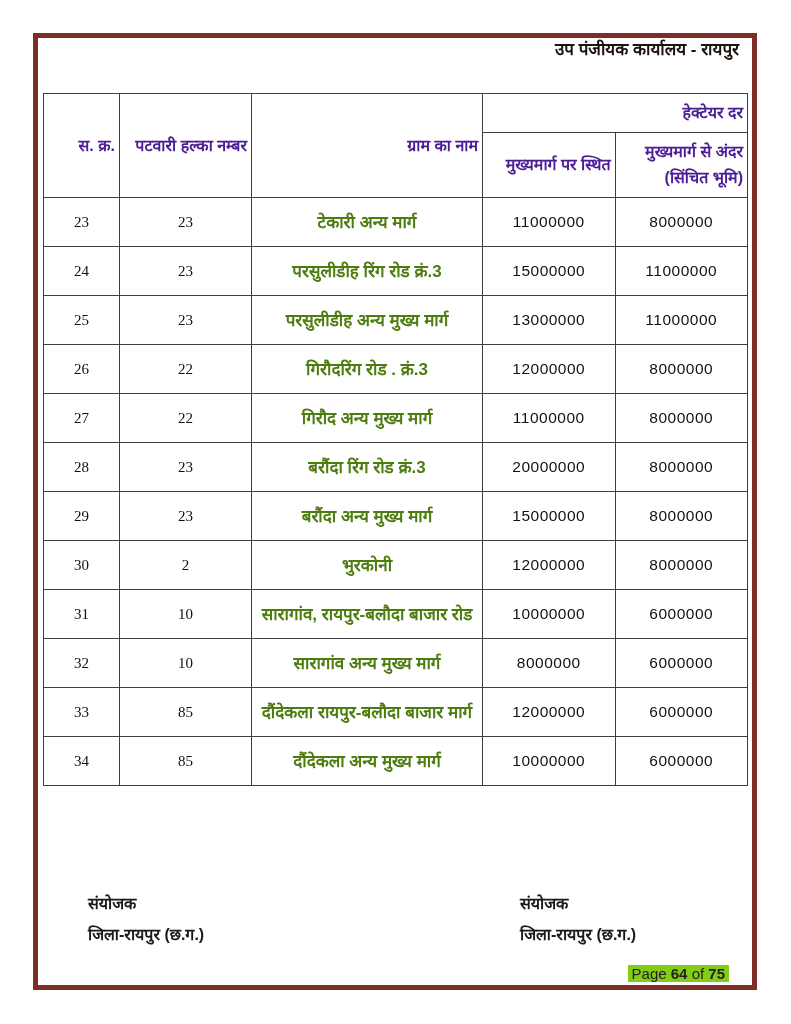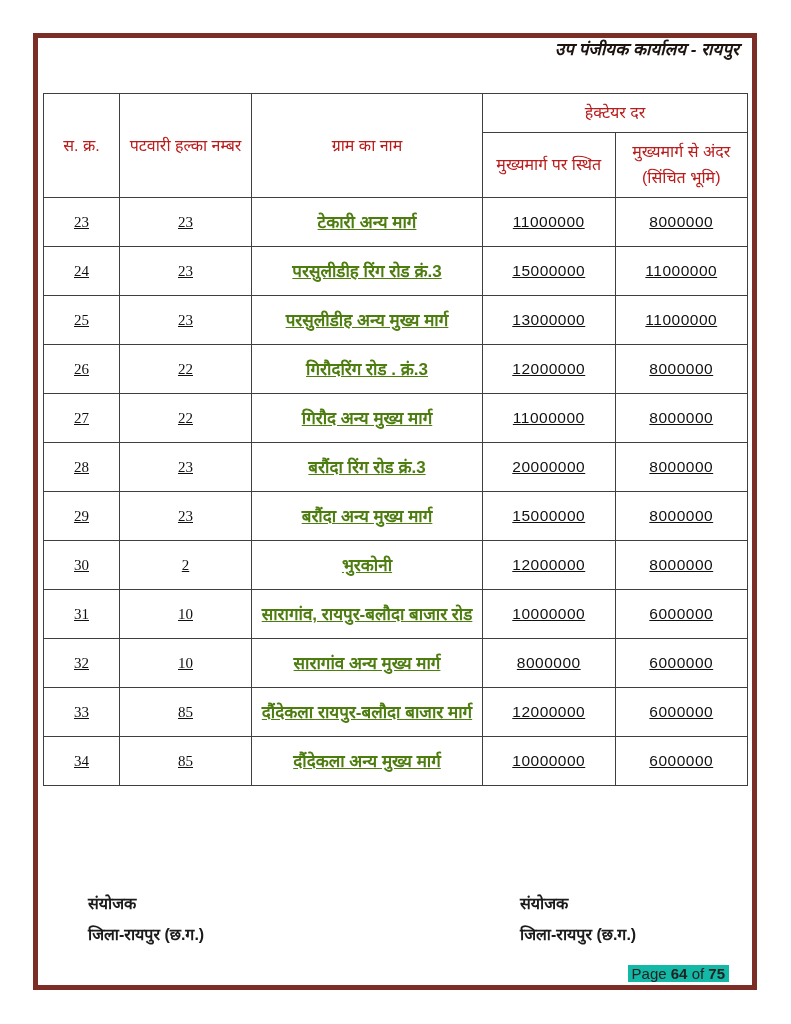--- a/index.html
+++ b/index.html
@@ -20,41 +20,41 @@
     border: 5px solid #7b2d26;
   }
   .doc-header {
     position: absolute;
     top: 36px; right: 52px;
     text-align: right;
     color: #1d1410;
     font-weight: bold;
     font-size: 17px;
     line-height: 28px;
-    font-style: italic;
   }
   table.rates {
     position: absolute;
     left: 43px; top: 93px;
     width: 705px;
     border-collapse: collapse;
     table-layout: fixed;
   }
   table.rates th, table.rates td {
     border: 1px solid #3f3f3f;
     text-align: center;
     vertical-align: middle;
     padding: 2px 4px;
     background: #ffffff;
   }
   table.rates th {
-    color: #b91c1c;
-    font-weight: normal;
+    color: #4c1d95;
+    font-weight: bold;
     font-size: 16px;
     line-height: 26px;
+    text-align: right;
   }
   th.group-header { height: 34px; }
   tr.subhead th { height: 60px; }
   tr.head-row th { font-size: 16px; }
   .col-sn  { width: 67px; }
   .col-halka { width: 123px; }
   .col-village { width: 222px; }
   .col-main { width: 135px; }
   .col-inner { width: 158px; }
   td.cell-sn, td.cell-halka {
@@ -66,37 +66,37 @@
     font-weight: bold;
     font-size: 17px;
     color: #4d7c0f;
     line-height: 27px;
   }
   td.cell-amount {
     font-size: 15.5px;
     color: #111111;
     letter-spacing: 0.5px;
   }
-  tr.data-row td { height: 44px; text-decoration: underline; }
+  tr.data-row td { height: 44px; }
   .sign-block {
     position: absolute;
     top: 888px;
     color: #1b1b1b;
     font-weight: bold;
     font-size: 16px;
     line-height: 31px;
   }
   .sign-left { left: 88px; width: 190px; }
   .sign-right { left: 520px; width: 185px; }
   .page-number {
     position: absolute;
     top: 965px; right: 62px;
     font-size: 15px;
     color: #222222;
-    background: #14b8a6;
+    background: #84cc16;
     padding: 0 4px;
   }
   .page-number .num { font-weight: bold; }
 </style>
 </head>
 <body>
 
 <div class="page">
 
   <div class="page-border"></div>

